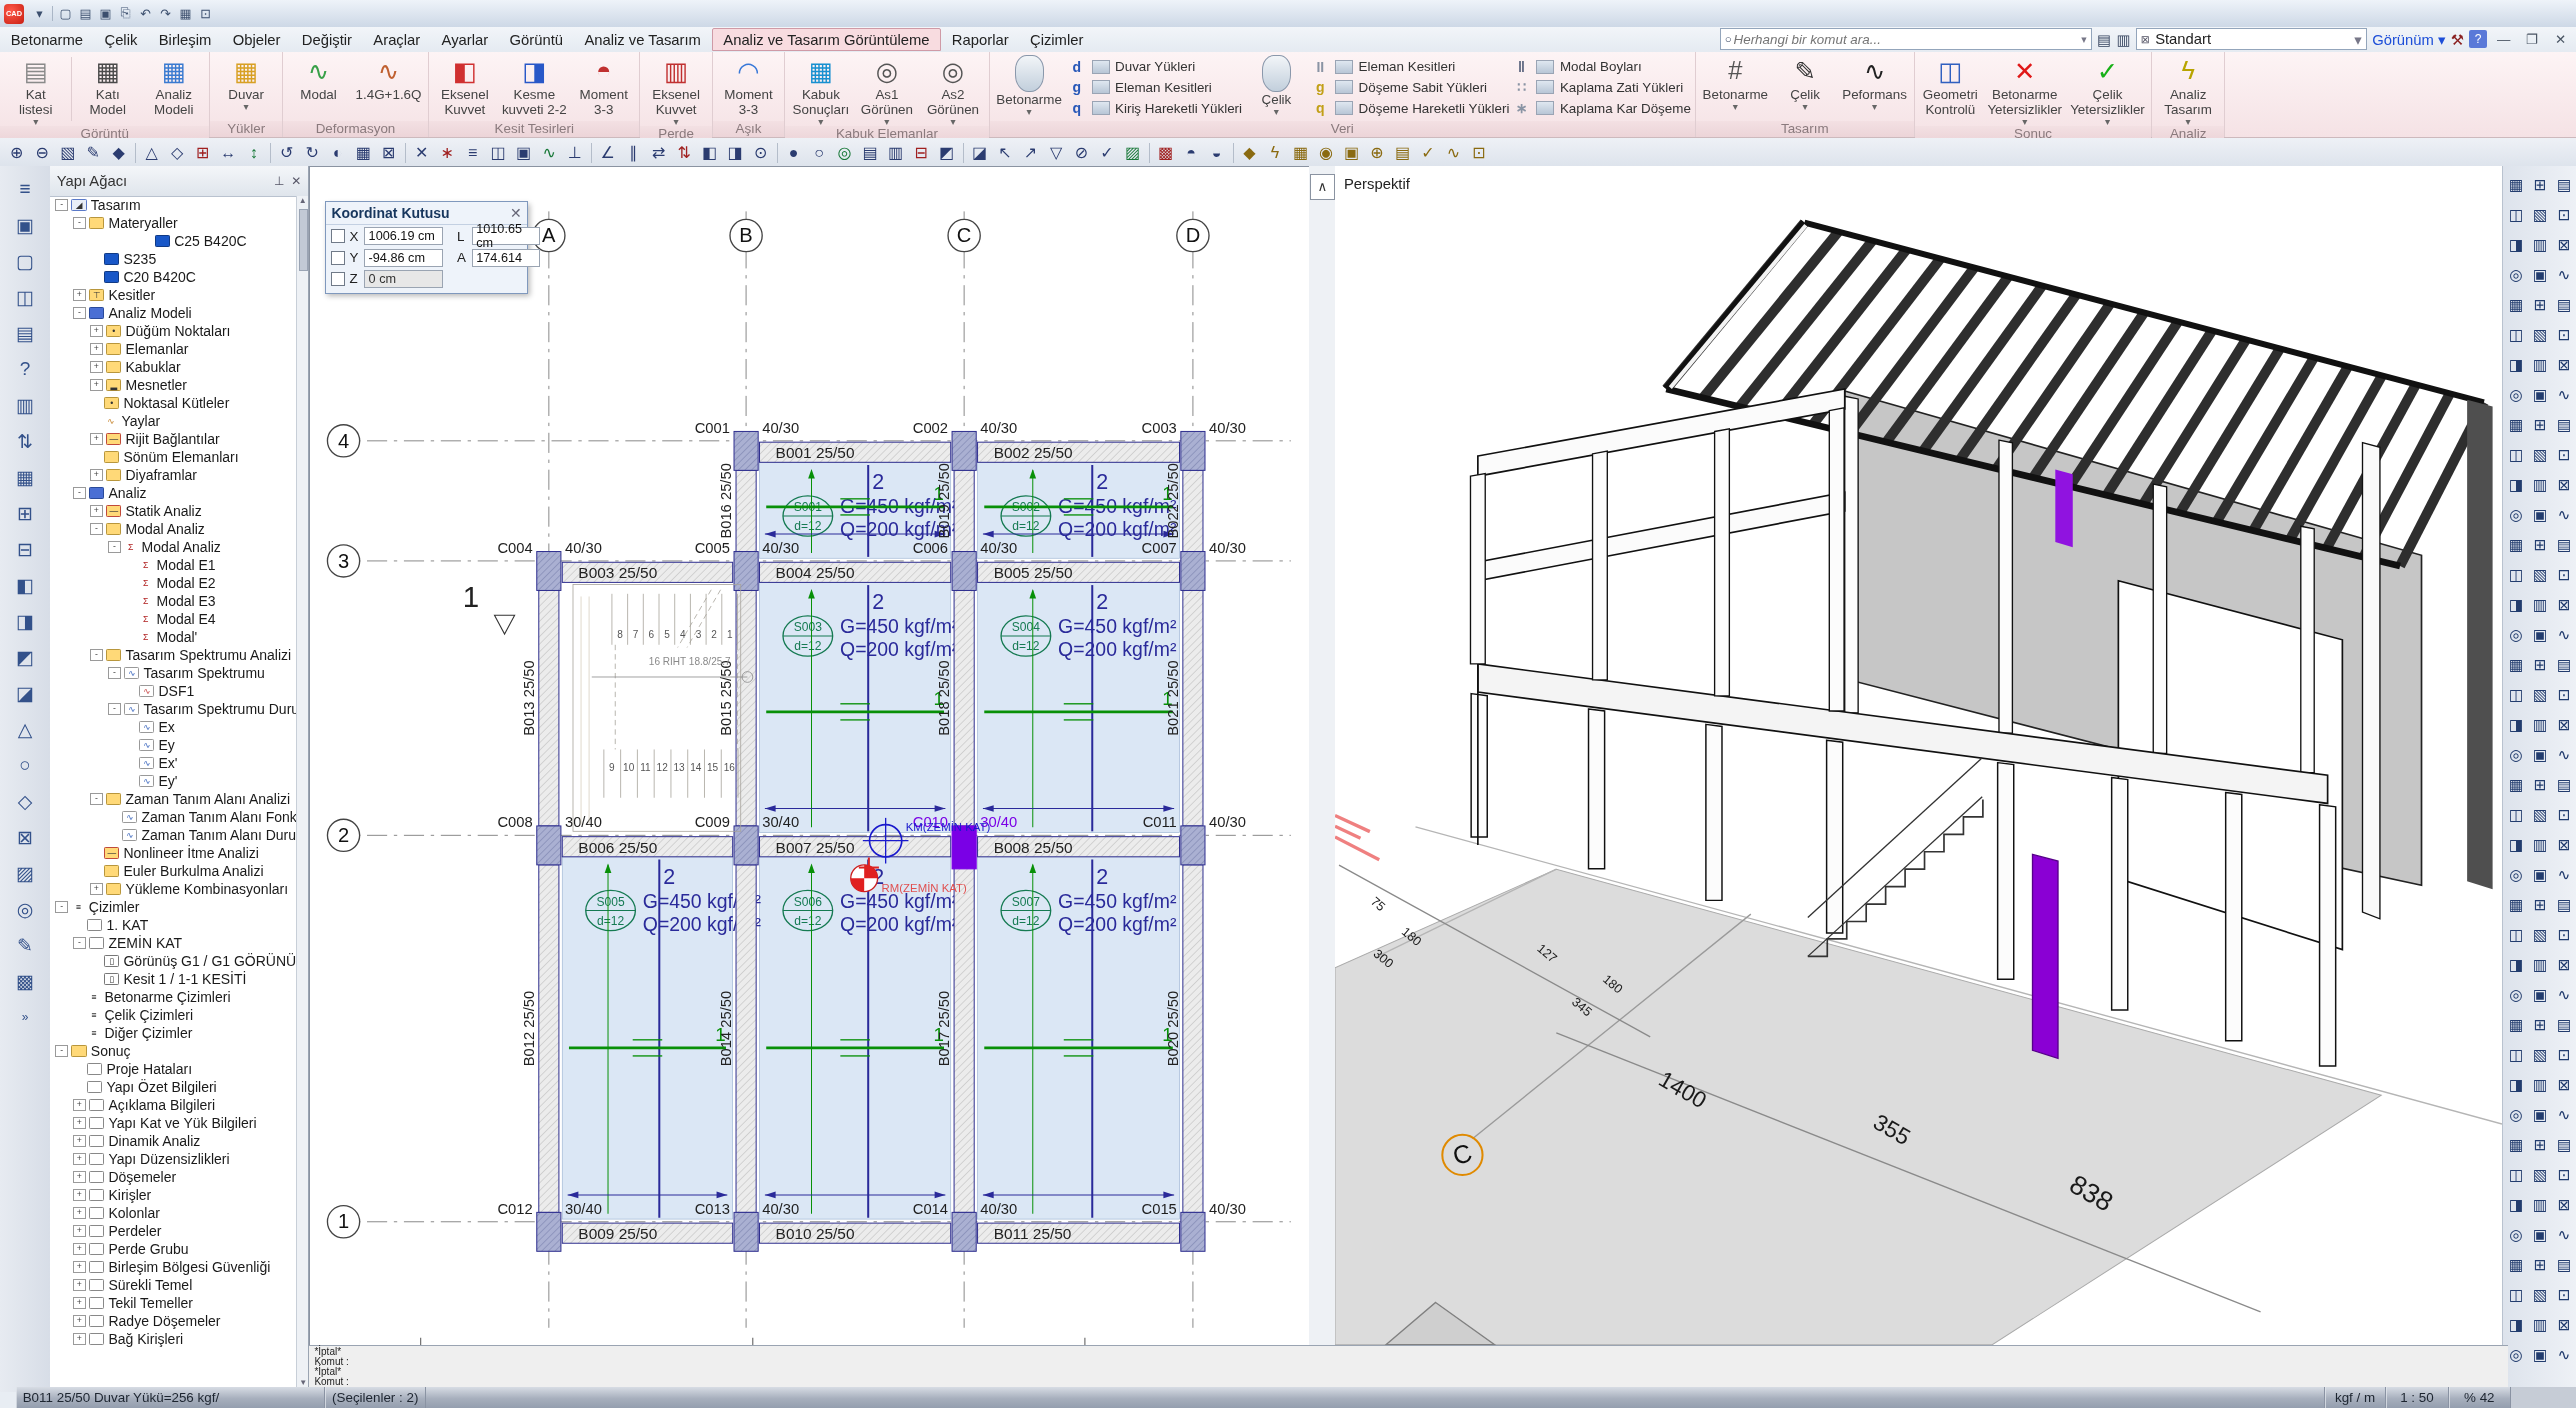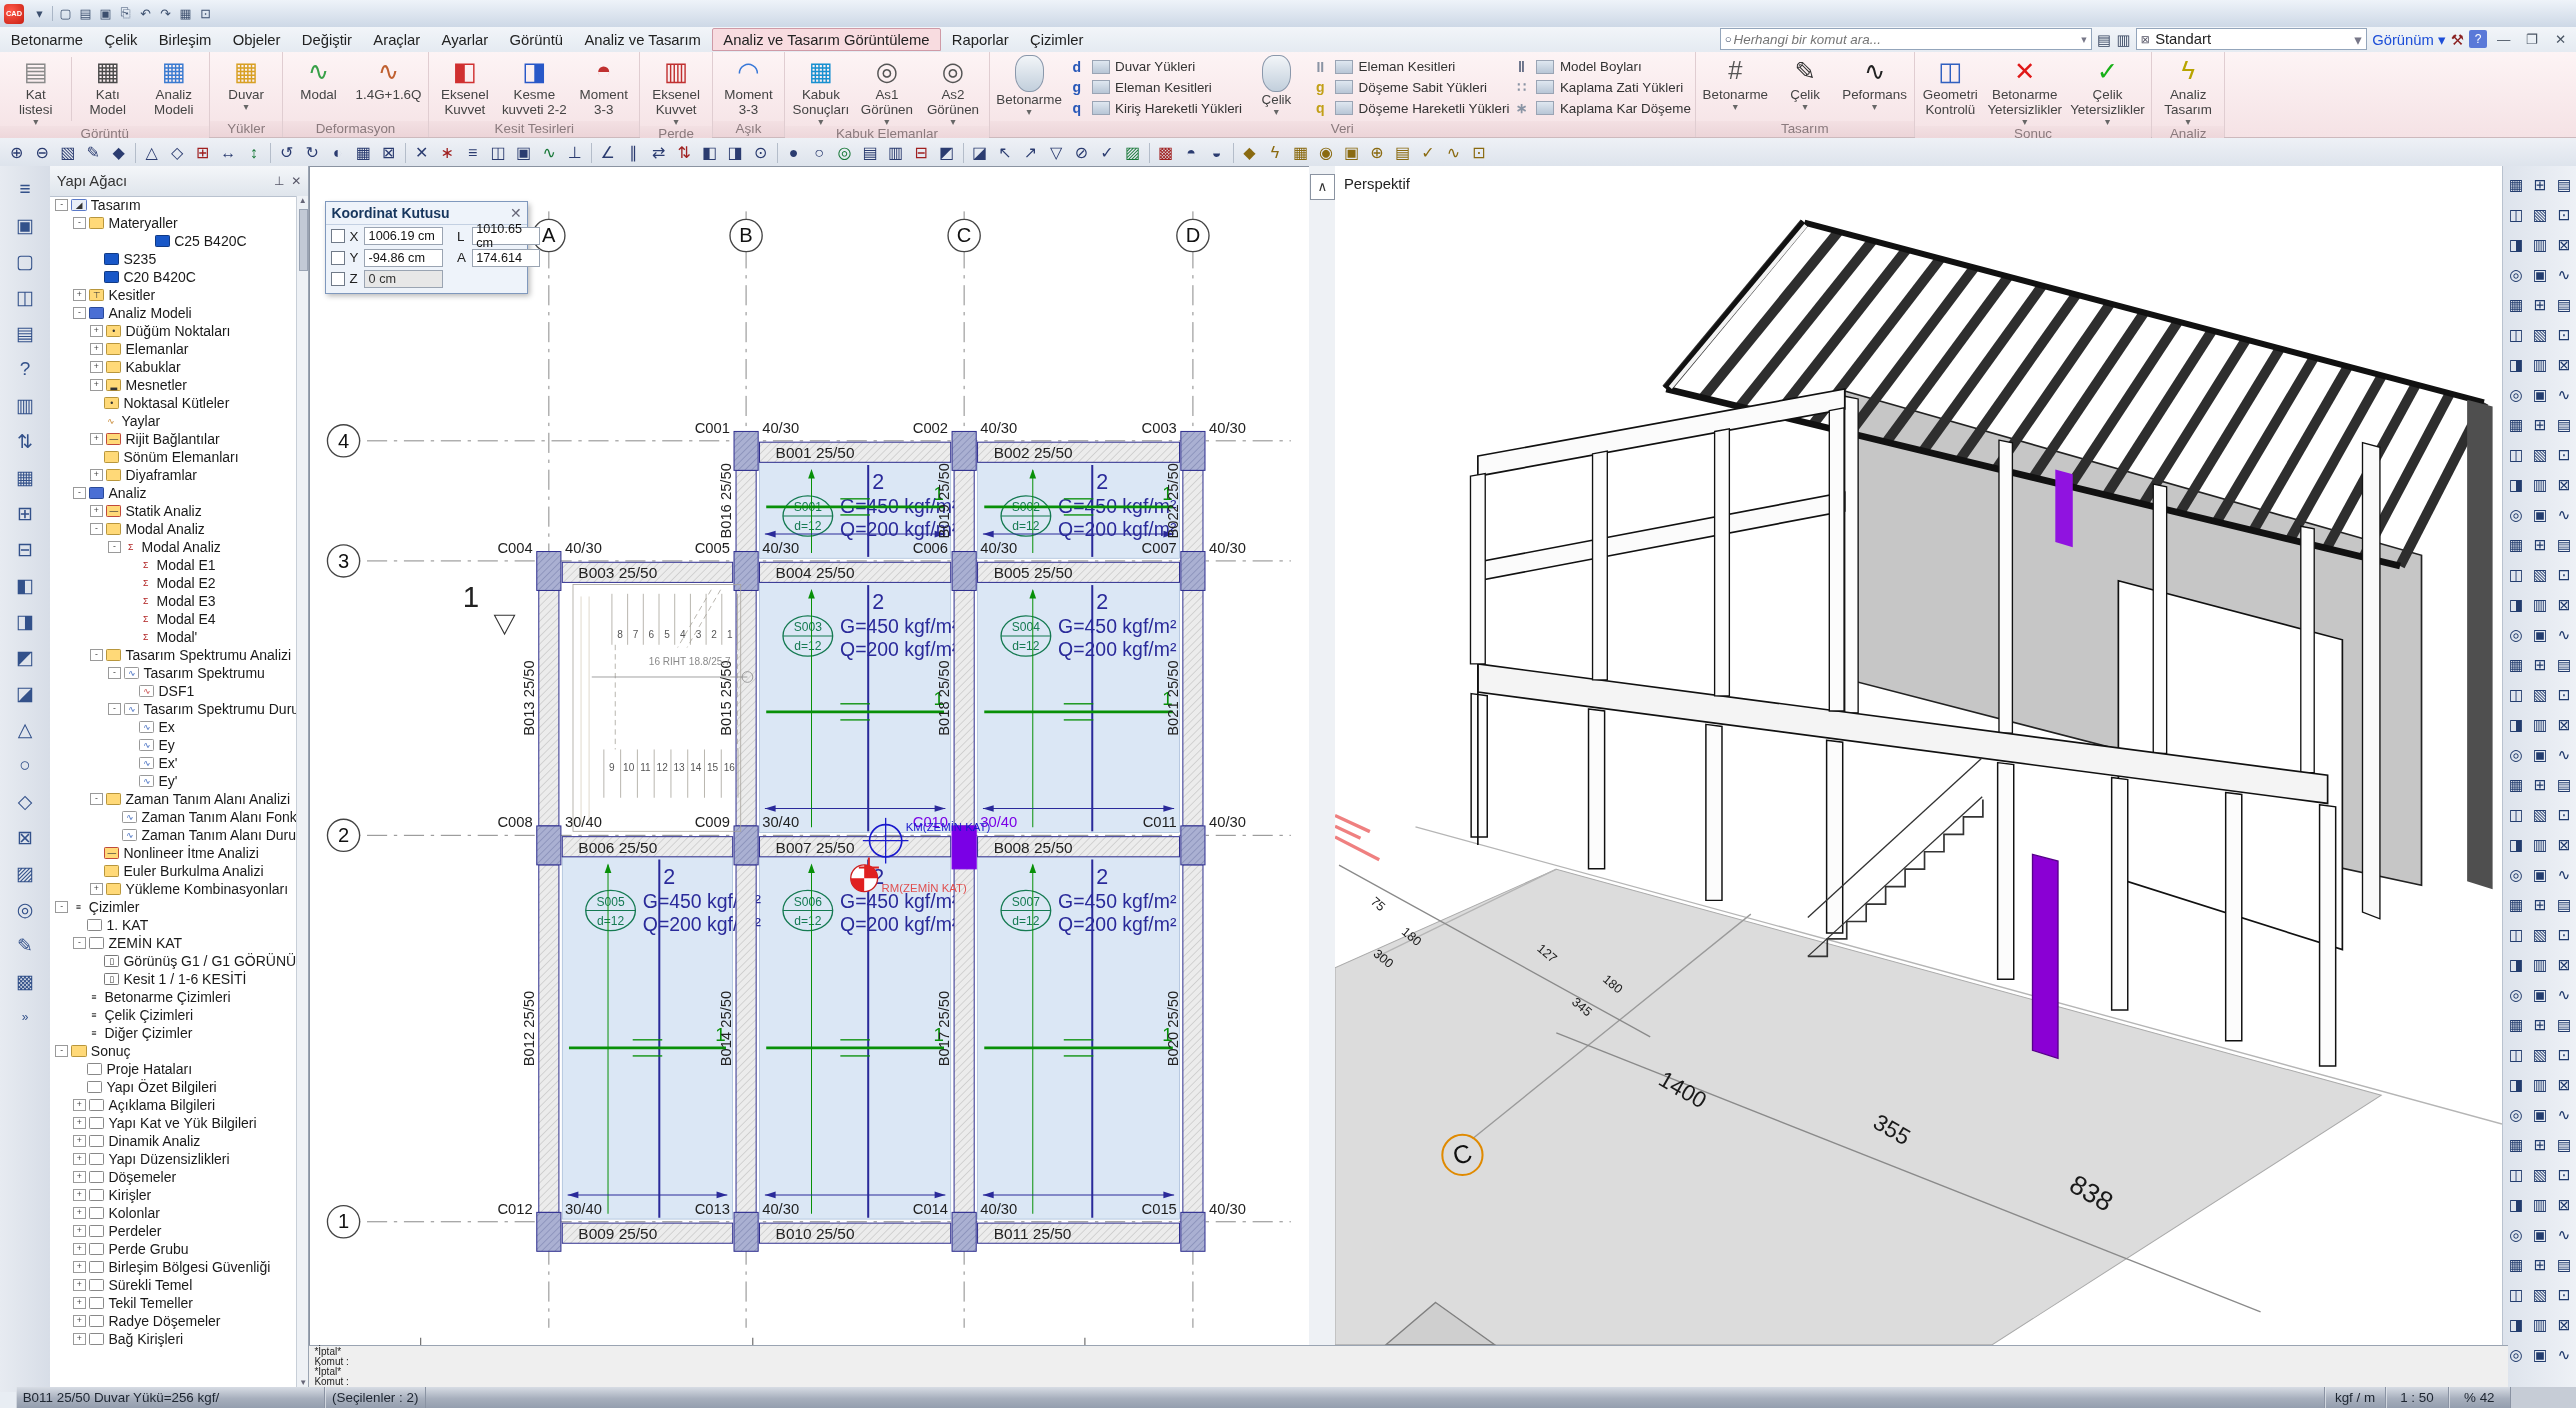--- a/index.html
+++ b/index.html
@@ -290,21 +290,21 @@
             <div class="rmrow">
               <span class="rpre" style="color: rgb(194, 160, 24);">q</span>
               <span class="rmic"></span>
               <span>Döşeme Hareketli Yükleri</span>
             </div>
           </div>
           <div class="rmenu">
             <div class="rmrow">
               <span class="rpre" style="color: rgb(85, 96, 122);">‖</span>
               <span class="rmic"></span>
-              <span>Model Boyları</span>
+              <span>Modal Boyları</span>
             </div>
             <div class="rmrow">
               <span class="rpre" style="color: rgb(138, 148, 164);">∷</span>
               <span class="rmic"></span>
               <span>Kaplama Zati  Yükleri</span>
             </div>
             <div class="rmrow">
               <span class="rpre" style="color: rgb(138, 148, 164);">∗</span>
               <span class="rmic"></span>
               <span>Kaplama Kar Döşeme</span>
@@ -681,21 +681,21 @@
           <span>ZEMİN KAT</span>
         </div>
         <div class="trow" style="padding-left: 40px;">
           <span class="texp none"></span>
           <span class="tico" style="background: rgb(255, 255, 255); border: 0.7px solid rgb(119, 119, 119); color: rgb(51, 51, 51);">▯</span>
           <span>Görünüş G1 / G1 GÖRÜNÜŞÜ</span>
         </div>
         <div class="trow" style="padding-left: 40px;">
           <span class="texp none"></span>
           <span class="tico" style="background: rgb(255, 255, 255); border: 0.7px solid rgb(119, 119, 119); color: rgb(51, 51, 51);">▯</span>
-          <span>Kesit 1 / 1-6 KESİTİ</span>
+          <span>Kesit 1 / 1-1 KESİTİ</span>
         </div>
         <div class="trow" style="padding-left: 23px;">
           <span class="texp none"></span>
           <span class="tico" style="color: rgb(51, 51, 51);">≡</span>
           <span>Betonarme Çizimleri</span>
         </div>
         <div class="trow" style="padding-left: 23px;">
           <span class="texp none"></span>
           <span class="tico" style="color: rgb(51, 51, 51);">≡</span>
           <span>Çelik Çizimleri</span>

